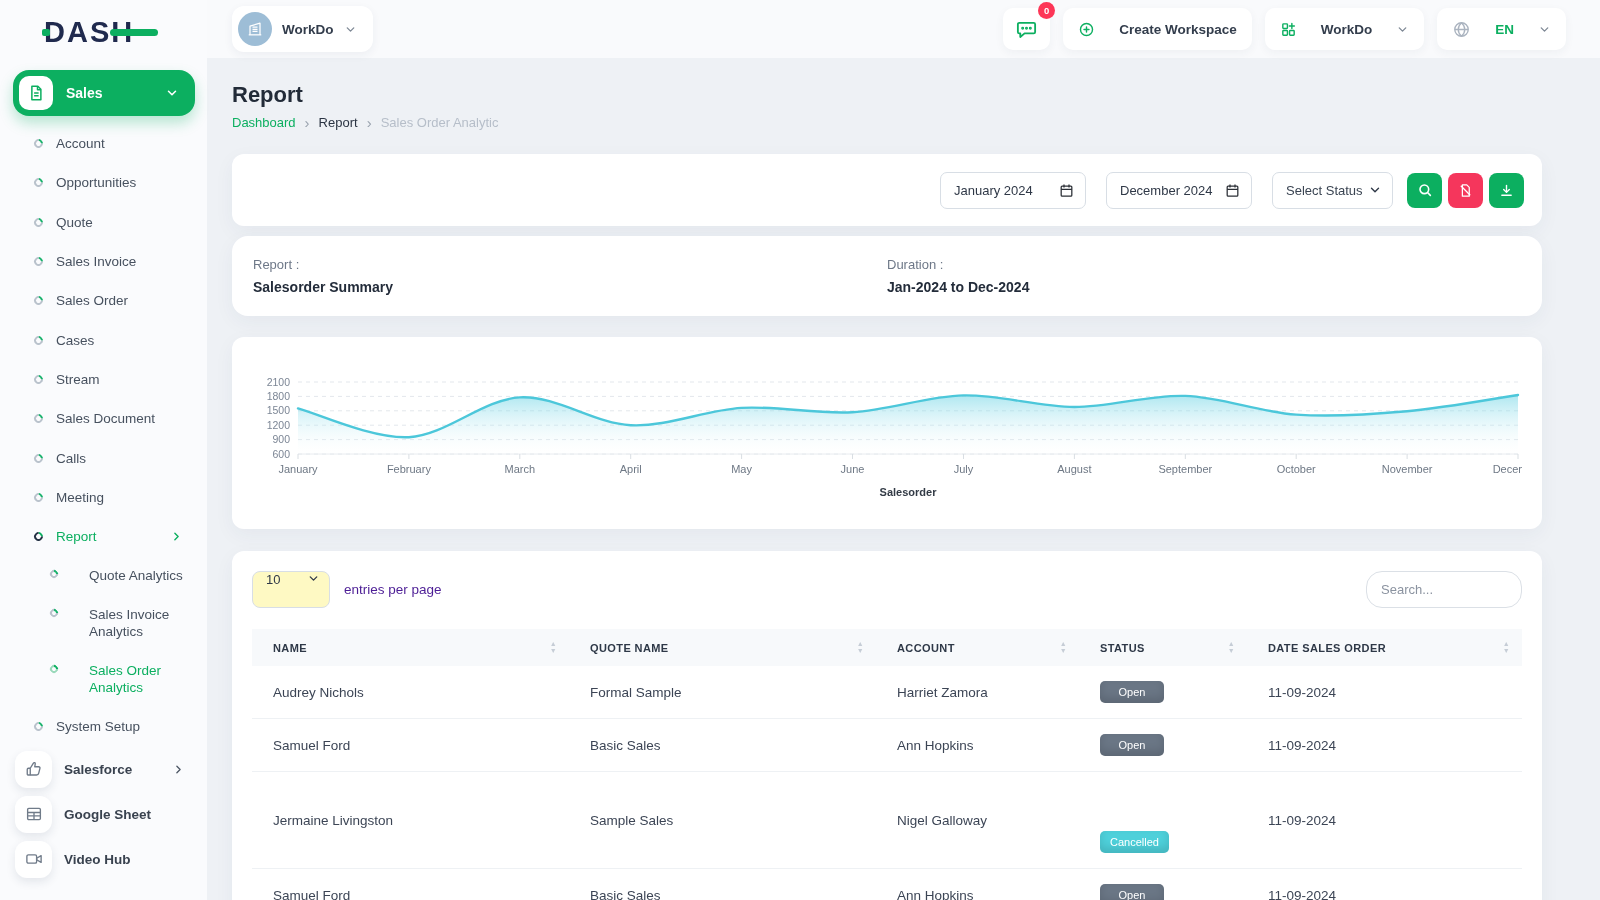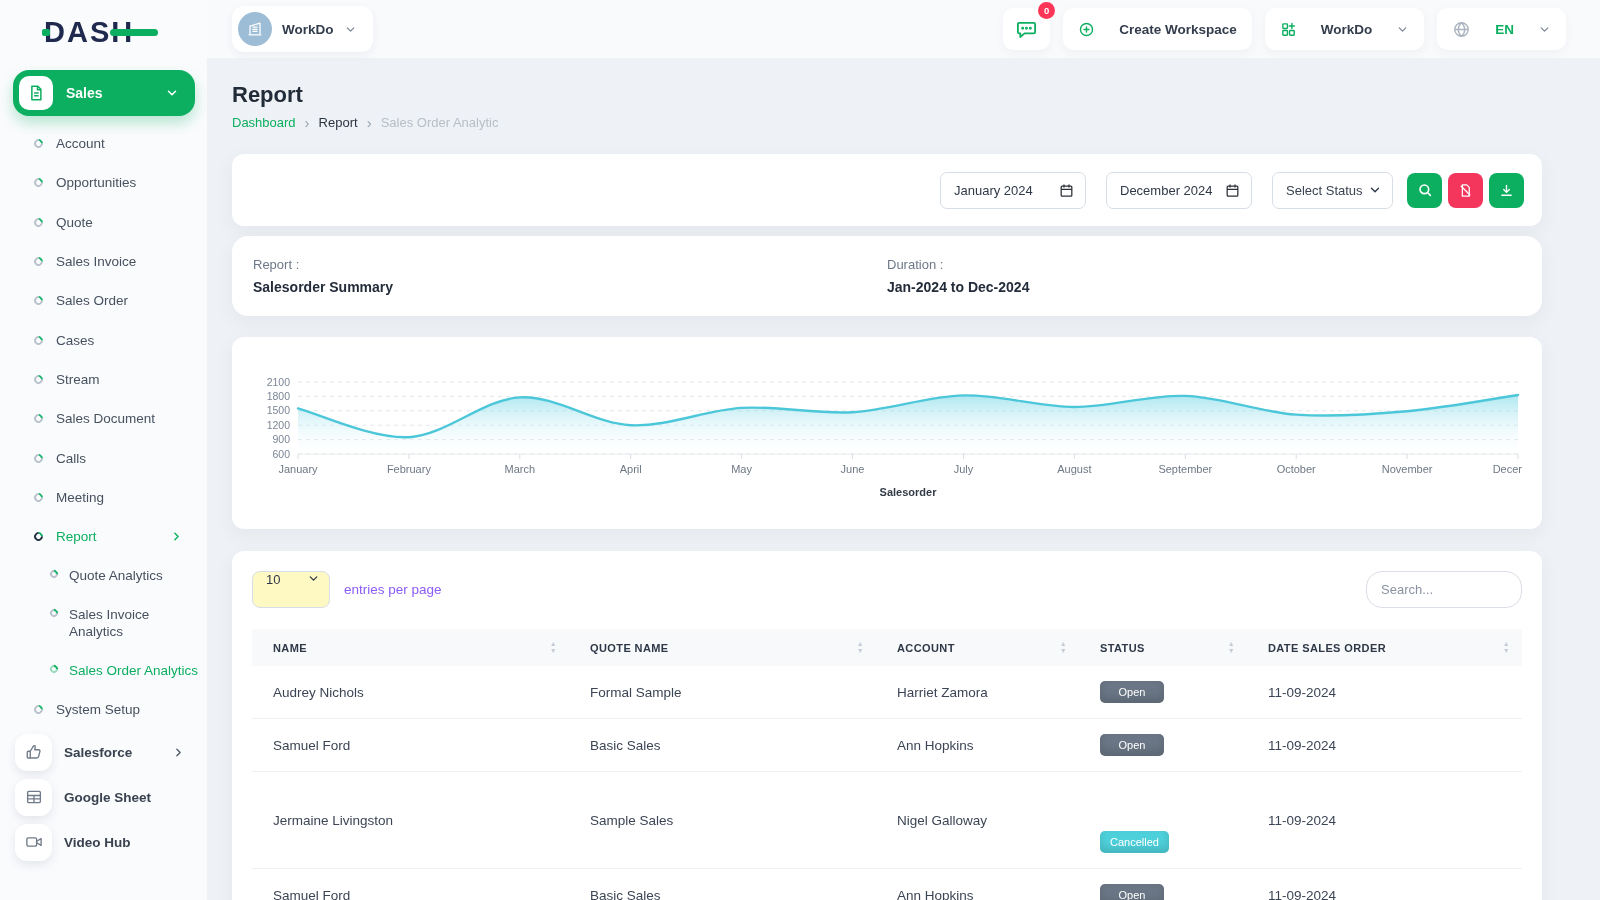--- a/index.html
+++ b/index.html
@@ -50,21 +50,21 @@
   .bullet { width:9px; height:9px; border-radius:50%; border:2px solid #b9c2cc;
             border-top-color:#18b26b; transform:rotate(45deg); flex:none; }
   .side-item.active { color:#0caf60; }
   .side-item.active .bullet { border-color:#233043; border-top-color:#0caf60; }
   .side-item .chev-r { margin-left:auto; margin-right:24px; color:#0caf60; display:flex; }
   .sub-item { display:flex; align-items:flex-start; gap:11px; padding-left:50px;
               font-size:13.5px; color:#47515f; cursor:pointer; padding-top:11px; padding-bottom:11px; }
   .sub-item .bullet { width:8px; height:8px; margin-top:3px; }
   .sub-item.active { color:#0caf60; }
   .sub-item.active .bullet { border-color:#9ad9bb; border-top-color:#0caf60; }
-  .sub-label { line-height:17px; }
+  .sub-label { line-height:17px;margin-left:20px; }
   .sub-item.wrap .sub-label { width:112px; }
   .app-item { display:flex; align-items:center; gap:12px; padding-left:15px; height:45px;
               font-size:13.5px; color:#39424f; font-weight:600; cursor:pointer; }
   .app-icon { width:37px; height:37px; background:#fff; border-radius:12px;
               box-shadow:0 4px 10px rgba(30,50,80,.10); display:grid; place-items:center; color:#707b89; }
   .app-item .chev-r { margin-left:auto; margin-right:22px; color:#4c5664; display:flex; }
 
   
   .main { position:absolute; left:207px; top:58px; right:0; bottom:0;
           padding:14px 58px 0 25px; overflow:hidden; }
@@ -98,21 +98,21 @@
   .sum-value { font-size:14px; font-weight:700; color:#232c3a; }
 
   .chart-card { margin-top:21px; height:192px; padding:14px 20px 0; }
   #chart-canvas { width:1270px; height:160px; }
 
   .table-card { margin-top:22px; padding:20px 20px 30px; height:420px; }
   .table-controls { display:flex; align-items:center; margin-bottom:21px; }
   .page-size { display:flex; align-items:flex-start; justify-content:space-between; width:78px;
                height:37px; border:1px solid #d8dee5; border-radius:8px; padding:0 9px 0 13px;
                font-size:13px; color:#2f3847; cursor:pointer; background:#fef9c3; }
-  .entries-label { margin-left:14px; font-size:13.5px; color:#8b5cf6; }
+  .entries-label { margin-left:14px; font-size:13.5px; color:#4c1d95; }
   .search-input { margin-left:auto; width:156px; height:37px; border:1px solid #dbe0e6;
                   border-radius:16px; padding:0 14px; font-size:13px; color:#556070;
                   background:#fff; outline:none; font-family:"Liberation Sans",sans-serif; }
   .search-input::placeholder { color:#8b93a0; }
 
   table.data { width:1270px; border-collapse:collapse; table-layout:fixed; }
   table.data col.c1{width:317px} table.data col.c2{width:307px} table.data col.c3{width:203px}
   table.data col.c4{width:168px} table.data col.c5{width:275px}
   thead tr { background:#f7f9fb; }
   th { padding:12px 12px 12px 21px; text-align:left; }

